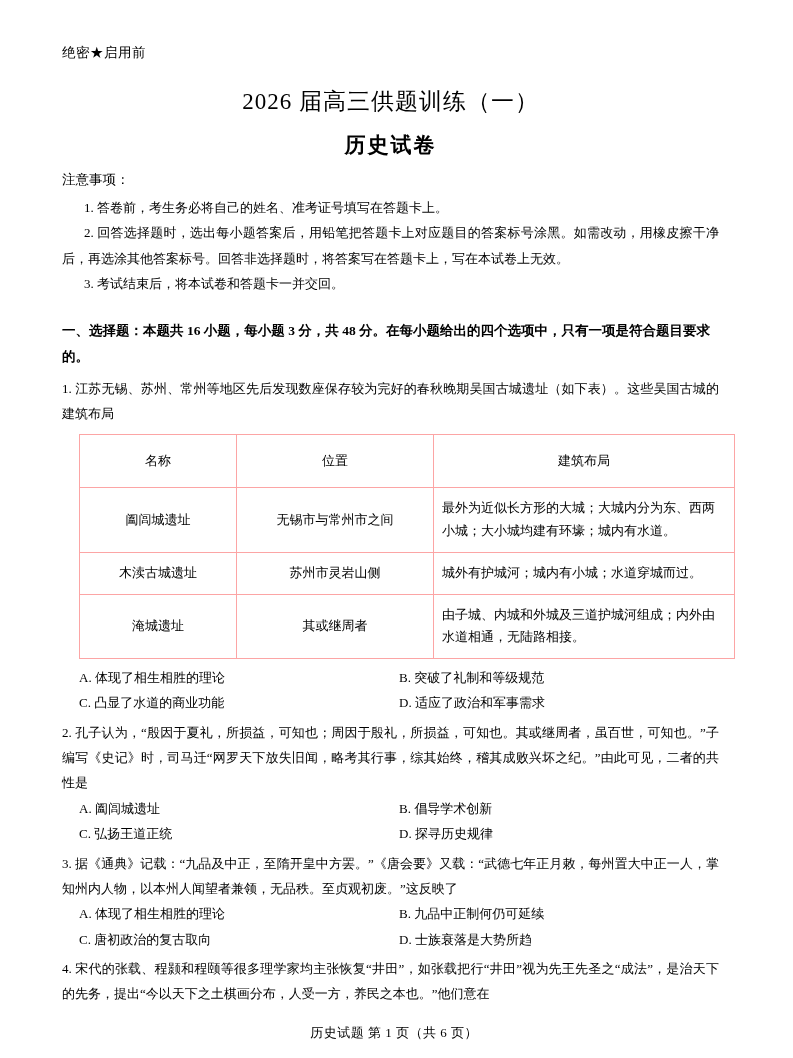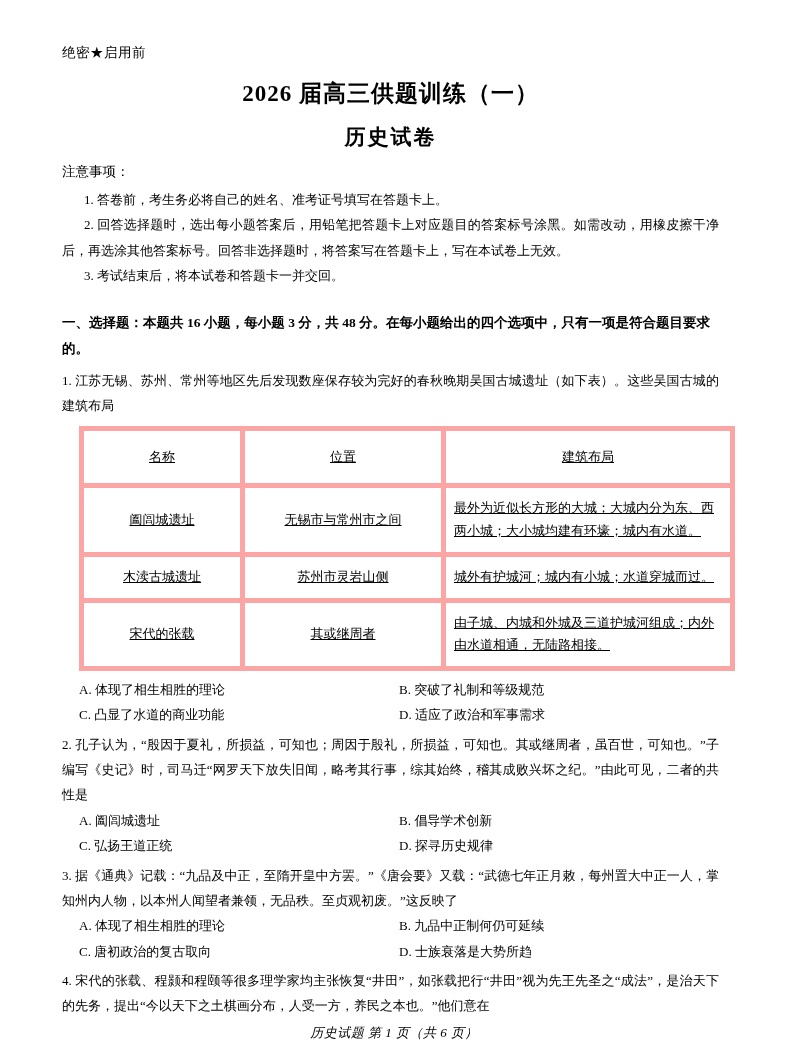--- a/index.html
+++ b/index.html
@@ -24,23 +24,23 @@
   }
   .secret-line {
     font-size: 13.5px;
     letter-spacing: 0.5px;
     margin-bottom: 14px;
     font-family: "Liberation Serif", serif;
   }
   .doc-title {
     text-align: center;
     font-size: 23px;
-    font-weight: bold;
+    font-weight: normal;
     letter-spacing: 1px;
-    margin: 16px 0 4px 0;
+    margin: 24px 0 4px 0;
   }
   .doc-subtitle {
     text-align: center;
     font-size: 21px;
     font-weight: bold;
     letter-spacing: 2px;
     margin: 14px 0 10px 0;
   }
   .notice-head {
     font-size: 13.5px;
@@ -83,44 +83,42 @@
   }
   .opt:nth-child(odd) { padding-right: 8px; }
   table.qtable {
     border-collapse: collapse;
     width: 656px;
     margin: 8px 0 6px 17px;
     font-size: 13px;
     table-layout: fixed;
   }
   table.qtable td, table.qtable th {
-    border: 5px solid #fca5a5;
+    border: 1px solid #fca5a5;
     padding: 9px 8px;
     vertical-align: middle;
     line-height: 1.75;
-    text-decoration: underline;
   }
   table.qtable th {
     text-align: center;
     font-weight: normal;
     height: 34px;
   }
   .cell-center { text-align: center; }
   .cell-left { text-align: left; }
   .col1 { width: 140px; }
   .col2 { width: 180px; }
   .footer {
     position: absolute;
     left: 0;
     right: 5px;
     bottom: 16px;
     text-align: center;
     font-size: 13px;
     letter-spacing: 0.5px;
-    font-style: italic;
   }
 </style>
 </head>
 <body>
 
 <div class="page">
 
   <div class="secret-line">绝密★启用前</div>
 
   <div class="doc-title">2026 届高三供题训练（一）</div>
@@ -150,21 +148,21 @@
       <td class="cell-center">阖闾城遗址</td>
       <td class="cell-center">无锡市与常州市之间</td>
       <td class="cell-left">最外为近似长方形的大城；大城内分为东、西两小城；大小城均建有环壕；城内有水道。</td>
     </tr>
     <tr>
       <td class="cell-center">木渎古城遗址</td>
       <td class="cell-center">苏州市灵岩山侧</td>
       <td class="cell-left">城外有护城河；城内有小城；水道穿城而过。</td>
     </tr>
     <tr>
-      <td class="cell-center">宋代的张载</td>
+      <td class="cell-center">淹城遗址</td>
       <td class="cell-center">其或继周者</td>
       <td class="cell-left">由子城、内城和外城及三道护城河组成；内外由水道相通，无陆路相接。</td>
     </tr>
   </tbody>
     </table>
   <div class="options">
     <div class="opt">A. 体现了相生相胜的理论</div>
     <div class="opt">B. 突破了礼制和等级规范</div>
     <div class="opt">C. 凸显了水道的商业功能</div>
     <div class="opt">D. 适应了政治和军事需求</div>

